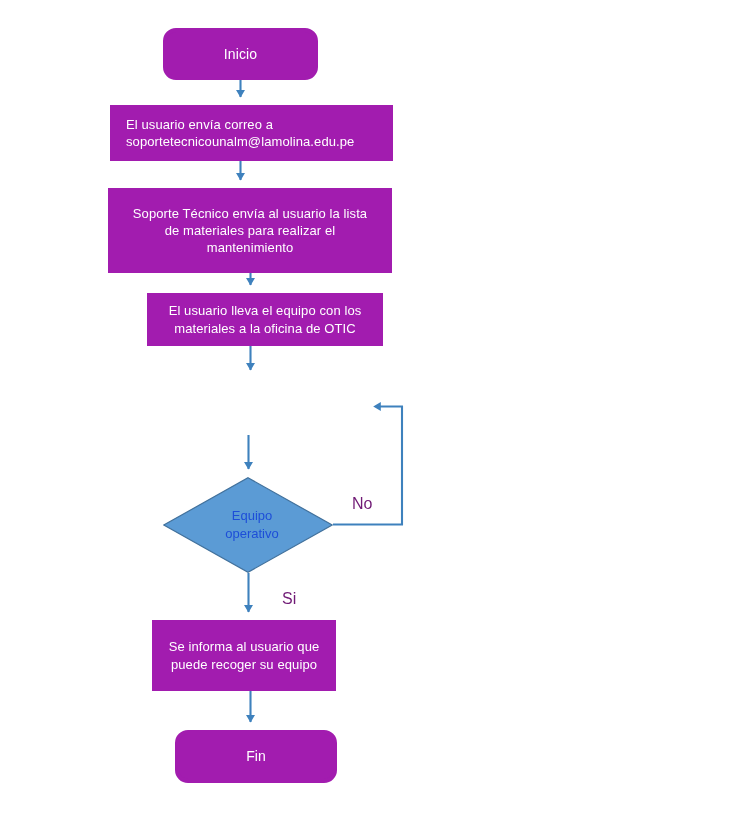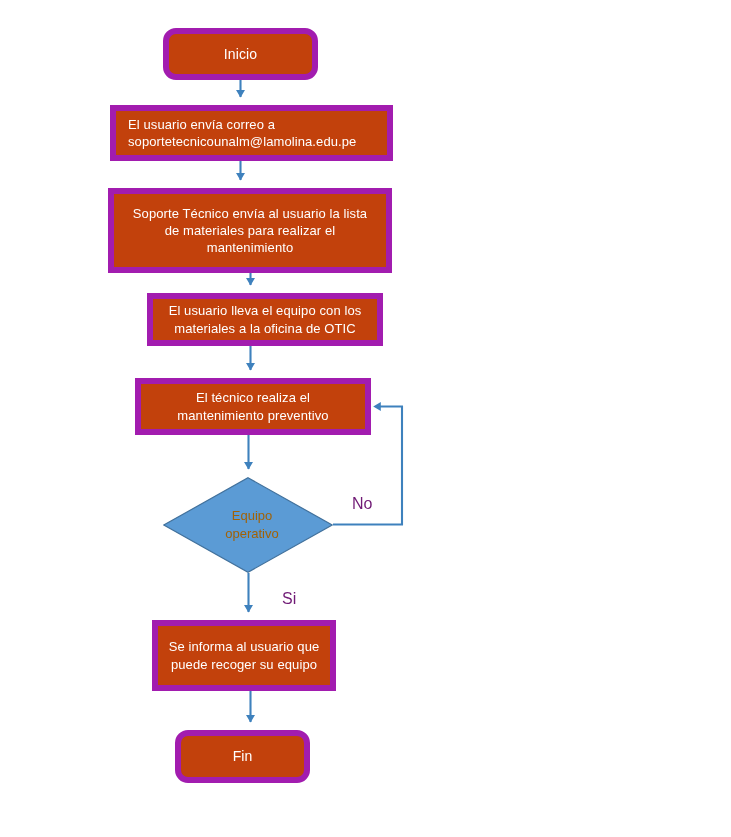--- a/index.html
+++ b/index.html
@@ -26,22 +26,22 @@
     position: absolute;
     left: 0;
     top: 0;
     width: 731px;
     height: 837px;
     pointer-events: none;
   }
   .node {
     position: absolute;
     box-sizing: border-box;
-    background: #c2410c;
-    border: 6px solid #a21caf;
+    background: #a21caf;
+    border: 4px solid #a21caf;
     color: #ffffff;
     display: flex;
     align-items: center;
     justify-content: center;
     text-align: center;
     line-height: 1.32;
     letter-spacing: 0.1px;
     z-index: 2;
   }
   .node.terminator {
@@ -66,21 +66,21 @@
     justify-content: center;
   }
   .decision svg {
     position: absolute;
     left: 0;
     top: 0;
   }
   .decision .node-label {
     position: relative;
     z-index: 3;
-    color: #a16207;
+    color: #1d4ed8;
     text-align: center;
     line-height: 1.35;
     white-space: pre-line;
     transform: translateX(4px);
   }
   .edge-label {
     position: absolute;
     color: #701a75;
     font-size: 16px;
     line-height: 1;
@@ -128,39 +128,35 @@
     <span class="node-label">Soporte Técnico envía al usuario la lista
 de materiales para realizar el
 mantenimiento</span>
   </div>
 
   <div class="node" style="left:135px; top:293px; width:236px; height:53px; font-size:13px;margin-left:12px;">
     <span class="node-label">El usuario lleva el equipo con los
 materiales a la oficina de OTIC</span>
   </div>
 
-  <div class="node" style="left:135px; top:378px; width:236px; height:57px; font-size:13px;">
-    <span class="node-label">El técnico realiza el
-mantenimiento preventivo</span>
-  </div>
 
   <div class="decision" style="left:163px; top:477px; width:170px; height:96px; font-size:13px;">
     <svg width="170" height="96" viewBox="0 0 170 96">
       <polygon points="85,0.8 169.2,48 85,95.2 0.8,48" fill="#5B9BD5" stroke="#41719C" stroke-width="1.2"></polygon>
     </svg>
     <span class="node-label">Equipo
 operativo</span>
   </div>
 
   <div class="node" style="left:152px; top:620px; width:184px; height:71px; font-size:13px;">
     <span class="node-label">Se informa al usuario que
 puede recoger su equipo</span>
   </div>
 
-  <div class="node terminator" style="left:175px; top:730px; width:135px; height:53px; font-size:14px;">
+  <div class="node terminator" style="left:175px; top:730px; width:162px; height:53px; font-size:14px;">
     <span class="node-label">Fin</span>
   </div>
 
   <span class="edge-label" style="left:352px; top:496px;">No</span>
 
   <span class="edge-label" style="left:282px; top:591px;">Si</span>
 
 </div>
 
 </body></html>

